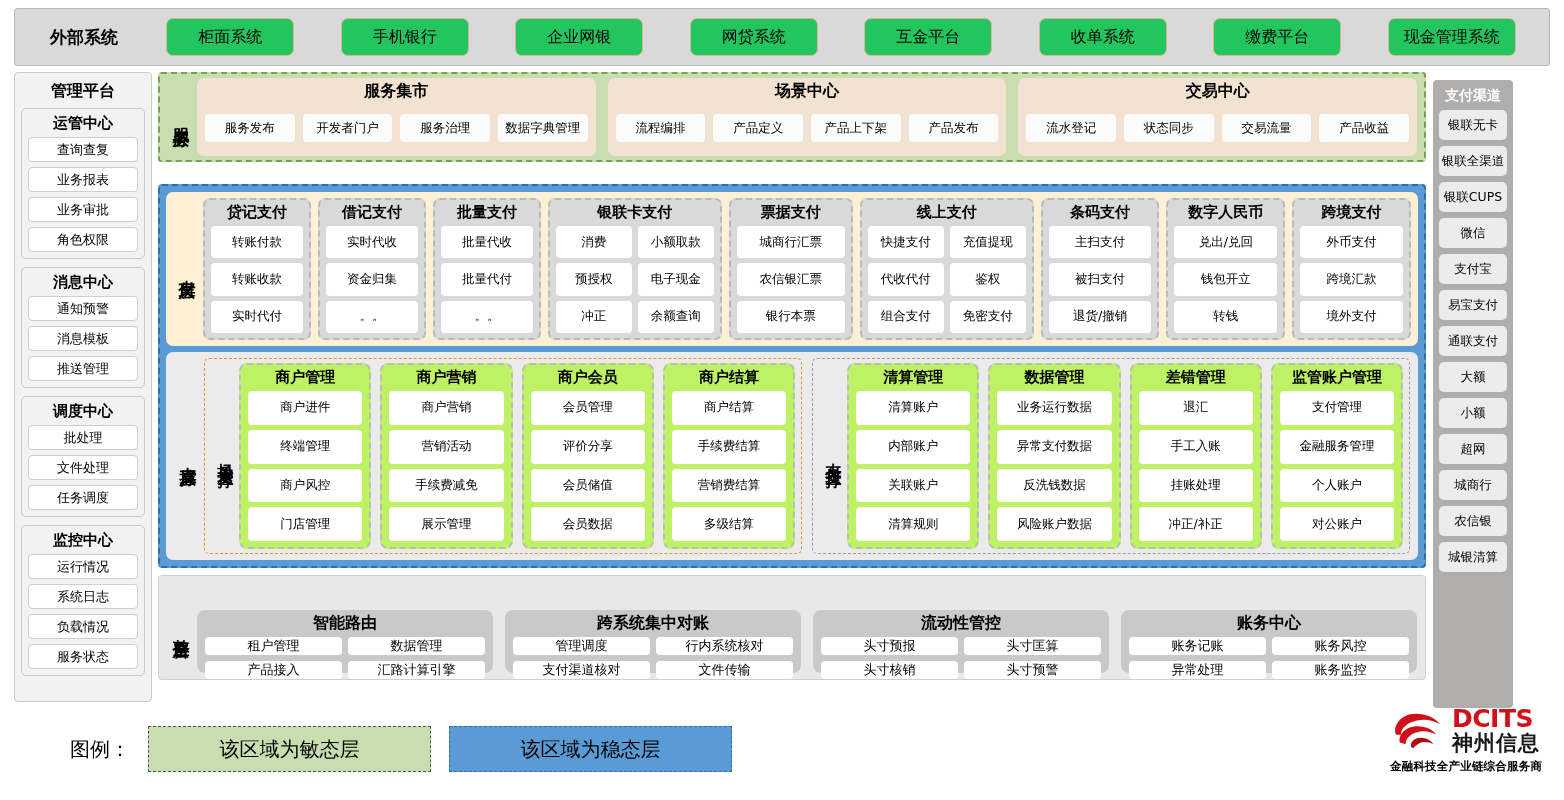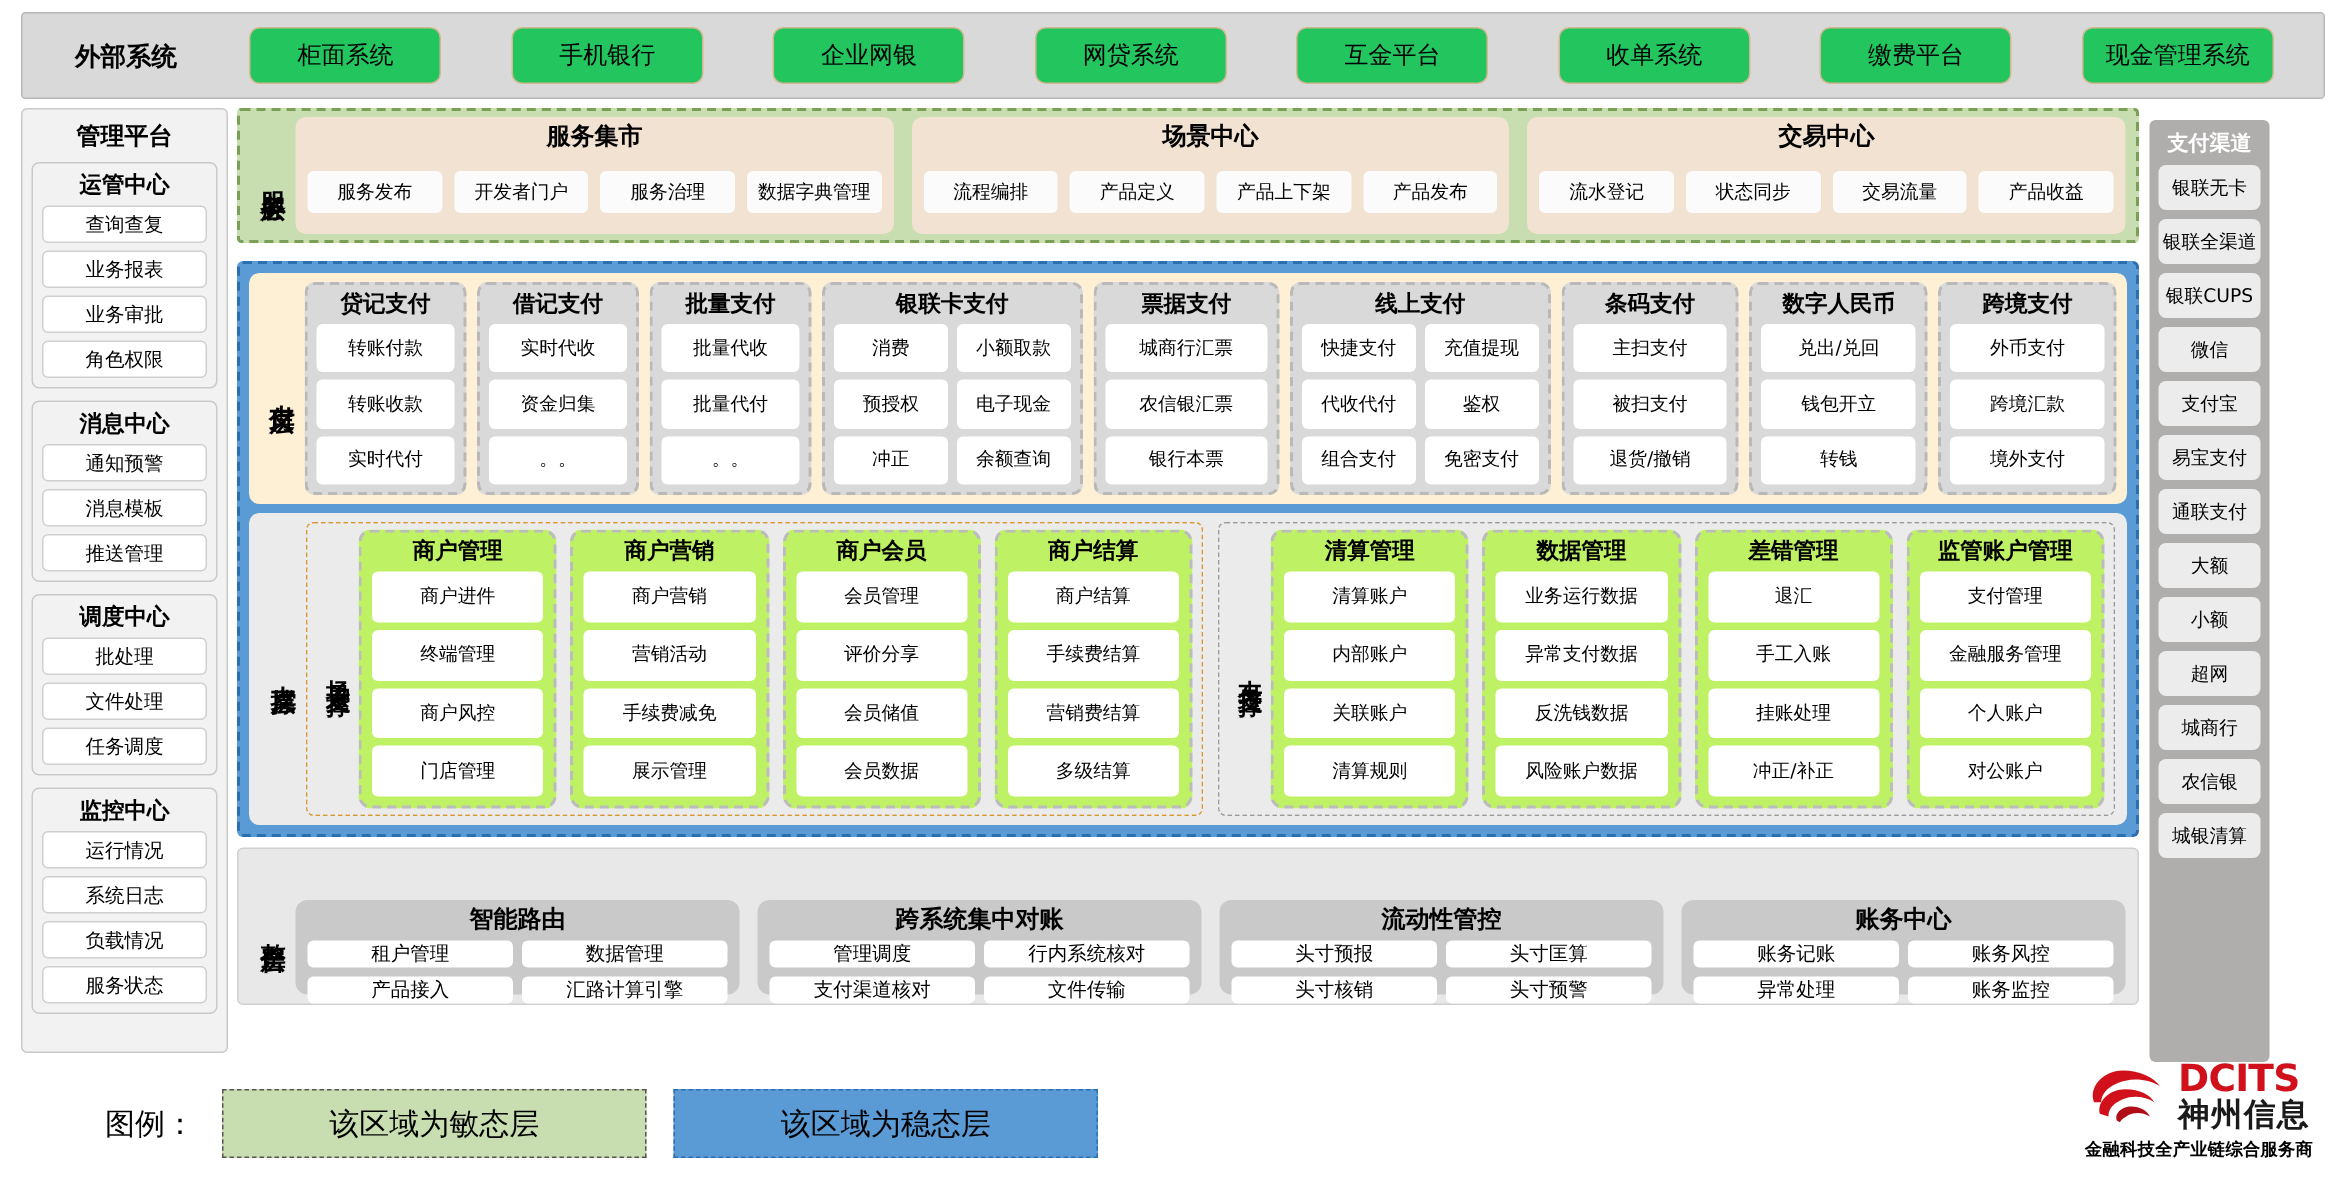--- a/index.html
+++ b/index.html
@@ -102,21 +102,21 @@
   .svc-chips { display: flex; gap: 8px; justify-content: center; flex: 1; align-items: center; }
   .svc-chip {
     background: #fbfbfb; border-radius: 4px;
     height: 28px; flex: 1;
     display: flex; align-items: center; justify-content: center;
     font-size: 12.5px; color: #000; white-space: nowrap; padding: 0 3px;
   }
 
   
   .stable-box {
-    margin-top: 12px;
+    margin-top: 22px;
     background: #5b9bd5;
     border: 2px dashed #2a6fb0;
     border-radius: 4px;
     padding: 6px;
   }
 
   
   .pay-layer {
     background: #fdf0d4;
     border-radius: 7px;

